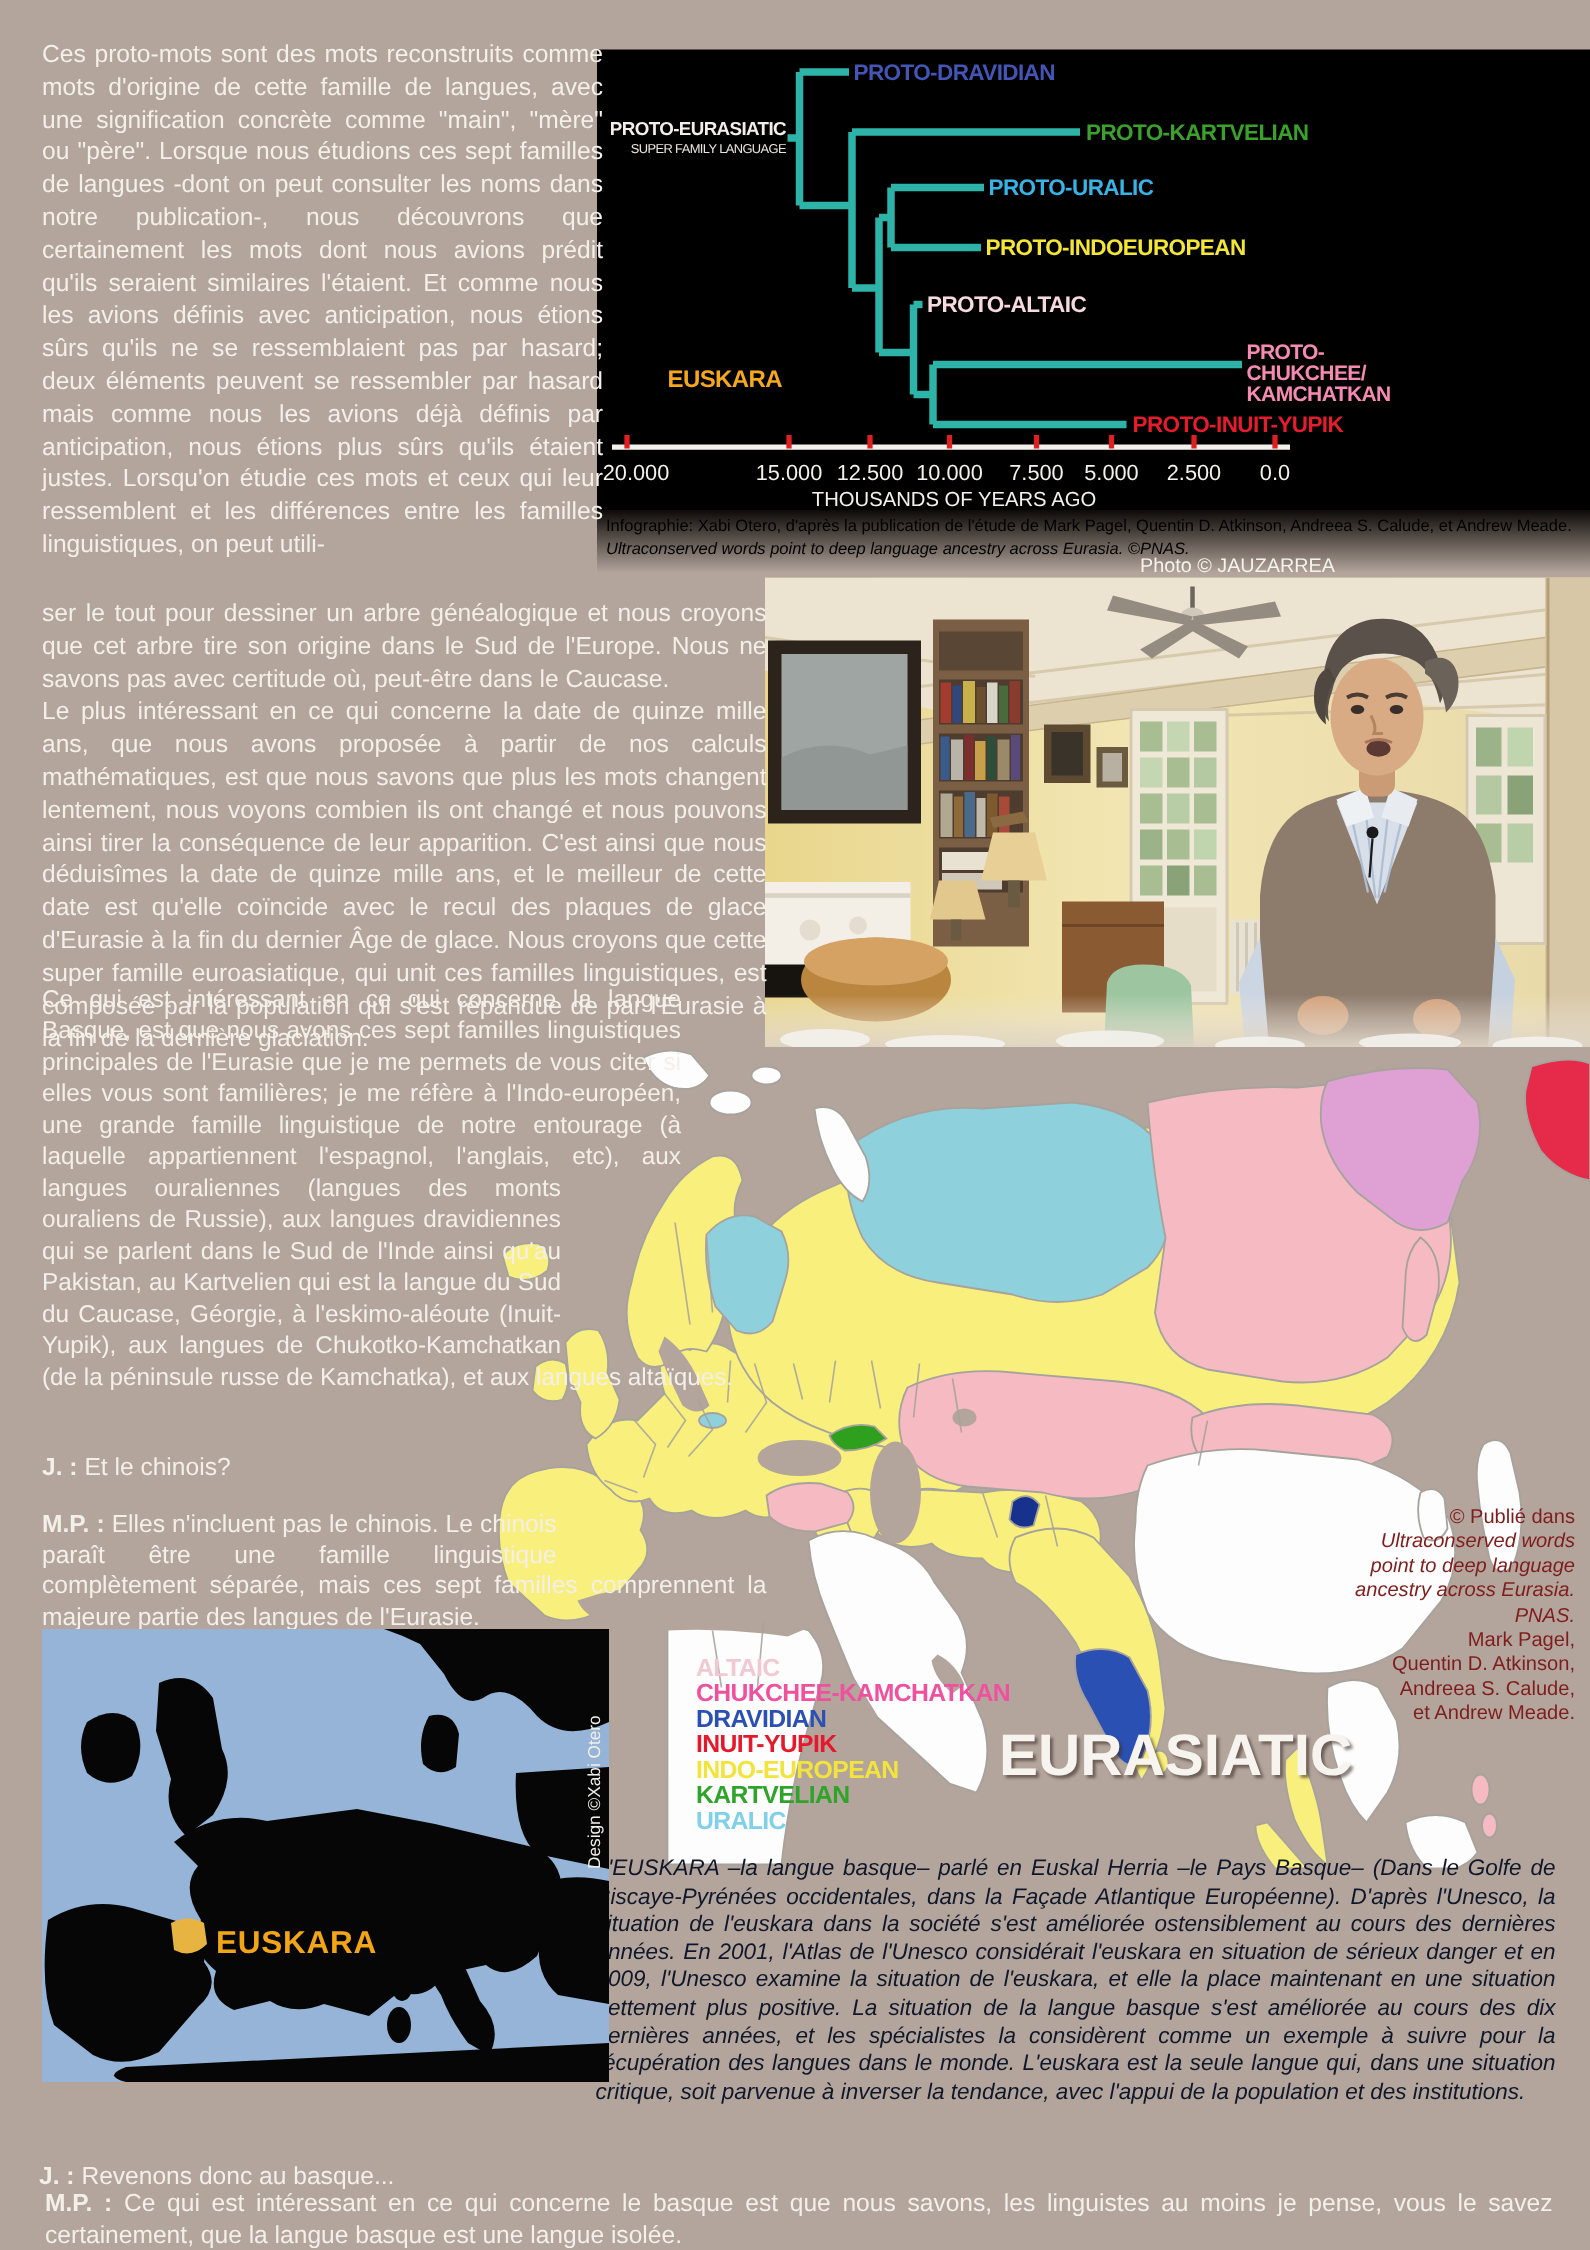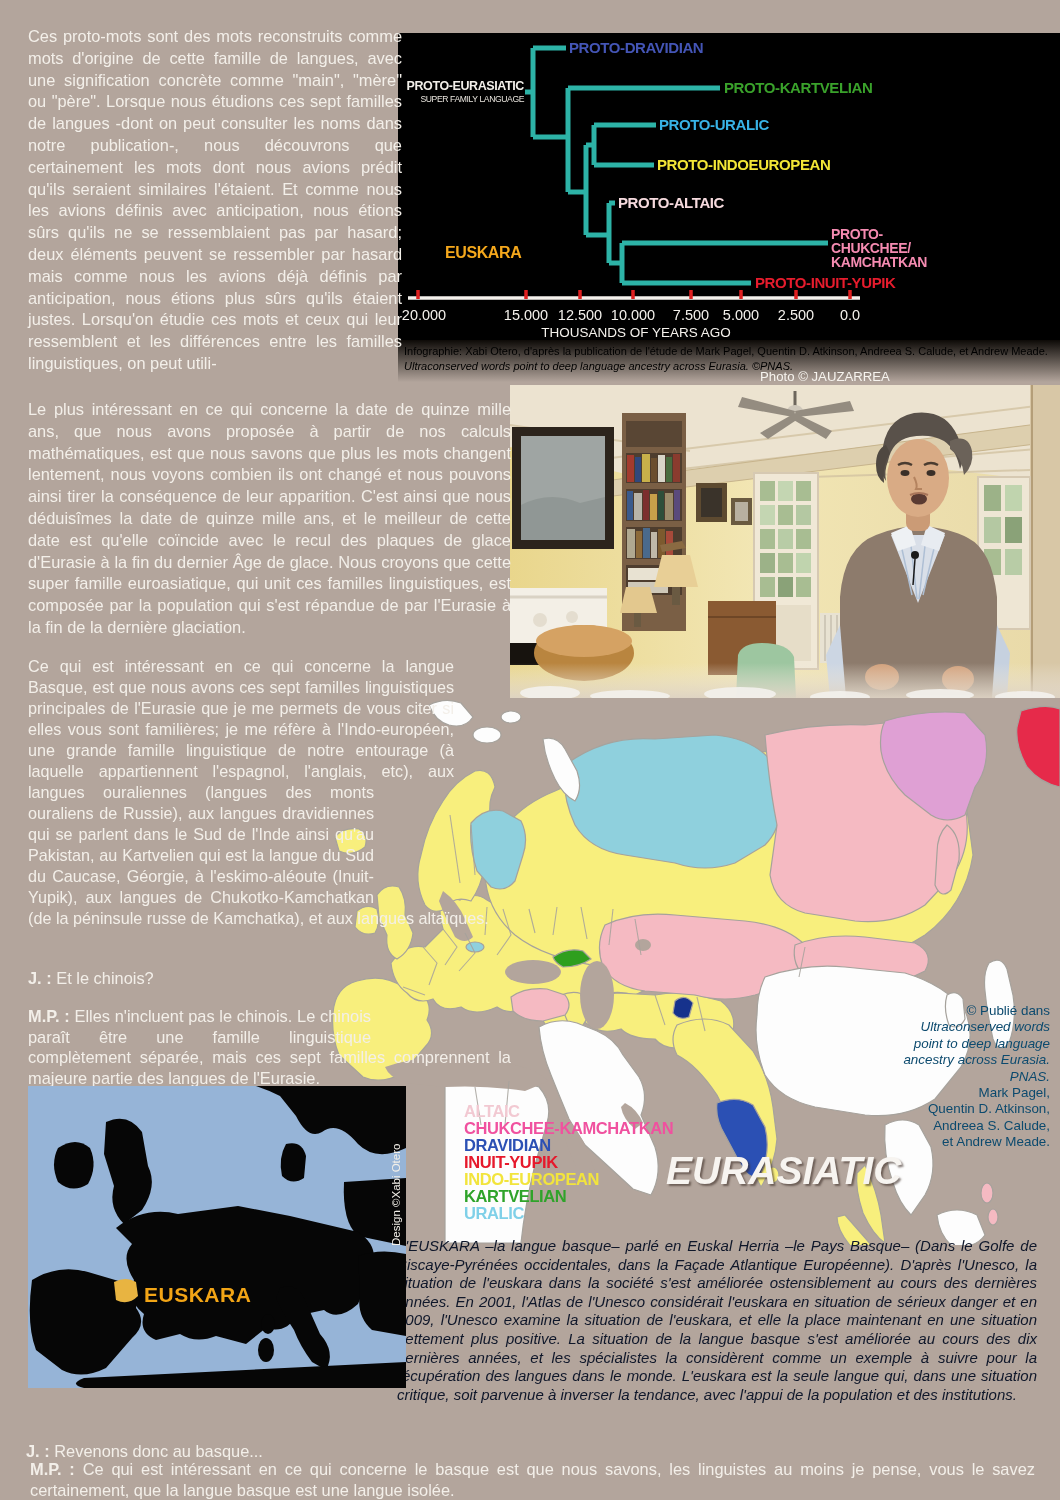--- a/index.html
+++ b/index.html
@@ -24,26 +24,26 @@
             background:linear-gradient(#0d0a07, #b3a59c 78%);}
   #treeCaption{left:404px;top:344px;width:648px;color:#000000;font-size:11px;line-height:15.4px;}
   #treeCaption .it{font-style:italic;}
   #photoCredit{left:760px;top:369px;width:290px;text-align:left;color:#f6f3ee;font-size:13.2px;}
   svg text{font-family:"Liberation Sans",sans-serif;}
   
   #photo{left:510px;top:385px;width:550px;height:313px;}
   
   #bigmap{left:325px;top:695px;width:735px;height:550px;}
   
-  #pnasCredit{left:870px;top:1003px;width:180px;text-align:right;color:#0c4a6e;
+  #pnasCredit{left:870px;top:1003px;width:180px;text-align:right;color:#7f1d1d;
               font-size:13.4px;line-height:16.4px;}
   #pnasCredit .it{font-style:italic;}
   
   #legend{left:464px;top:1103px;}
-  #mapTitle{left:666px;top:1152px;color:#f7f4f0;font-style:italic;}
+  #mapTitle{left:666px;top:1152px;color:#f7f4f0;}
   #mapTitle .t1{font-size:39px;font-weight:bold;letter-spacing:0px;line-height:38px;
                 text-shadow:2px 2px 2px rgba(63,48,42,.6);}
   #mapTitle .t2{font-size:25px;font-weight:bold;line-height:26px;
                 text-shadow:2px 2px 2px rgba(63,48,42,.6);}
   
   #euskPara{left:397px;top:1237px;width:640px;color:#0f172a;font-size:15px;
             line-height:18.6px;text-align:justify;font-style:italic;}
   
   #inset{left:28px;top:1086px;width:378px;height:302px;}
   
@@ -398,20 +398,21 @@
       <path d="M150,392 L156,430"></path>
     <path d="M184,386 L180,430"></path>
       <path d="M330,300 L340,330"></path>
     <path d="M372,302 L380,336"></path>
       <path d="M480,252 L474,282"></path>
   </g>
 </svg>
 
 <div class="abs bodytext" id="colA">Ces proto-mots sont des mots reconstruits comme mots d'origine de cette famille de langues, avec une signification concrète comme "main", "mère" ou "père". Lorsque nous étudions ces sept familles de langues -dont on peut consulter les noms dans notre publication-, nous découvrons que certainement les mots dont nous avions prédit qu'ils seraient similaires l'étaient. Et comme nous les avions définis avec anticipation, nous étions sûrs qu'ils ne se ressemblaient pas par hasard; deux éléments peuvent se ressembler par hasard mais comme nous les avions déjà définis par anticipation, nous étions plus sûrs qu'ils étaient justes. Lorsqu'on étudie ces mots et ceux qui leur ressemblent et les différences entre les familles linguistiques, on peut utili-</div>
 <div class="abs bodytext" id="colB">
+  <p>ser le tout pour dessiner un arbre généalogique et nous croyons que cet arbre tire son origine dans le Sud de l'Europe. Nous ne savons pas avec certitude où, peut-être dans le Caucase.</p>
   <p>Le plus intéressant en ce qui concerne la date de quinze mille ans, que nous avons proposée à partir de nos calculs mathématiques, est que nous savons que plus les mots changent lentement, nous voyons combien ils ont changé et nous pouvons ainsi tirer la conséquence de leur apparition. C'est ainsi que nous déduisîmes la date de quinze mille ans, et le meilleur de cette date est qu'elle coïncide avec le recul des plaques de glace d'Eurasie à la fin du dernier Âge de glace. Nous croyons que cette super famille euroasiatique, qui unit ces familles linguistiques, est composée par la population qui s'est répandue de par l'Eurasie à la fin de la dernière glaciation.</p>
 </div>
 <div class="abs bodytext" id="colC">
   <div class="fr1"></div>
   <div class="fr2"></div>
   <span>Ce qui est intéressant en ce qui concerne la langue Basque, est que nous avons ces sept familles linguistiques principales de l'Eurasie que je me permets de vous citer si elles vous sont familières; je me réfère à l'Indo-européen, une grande famille linguistique de notre entourage (à laquelle appartiennent l'espagnol, l'anglais, etc), aux langues ouraliennes (langues des monts ouraliens de Russie), aux langues dravidiennes qui se parlent dans le Sud de l'Inde ainsi qu'au Pakistan, au Kartvelien qui est la langue du Sud du Caucase, Géorgie, à l'eskimo-aléoute (Inuit-Yupik), aux langues de Chukotko-Kamchatkan (de la péninsule russe de Kamchatka), et aux langues altaïques.</span>
 </div>
 
 <div class="abs bodytext" id="dlg-cn-q">
   <span class="speaker">J. :</span>

